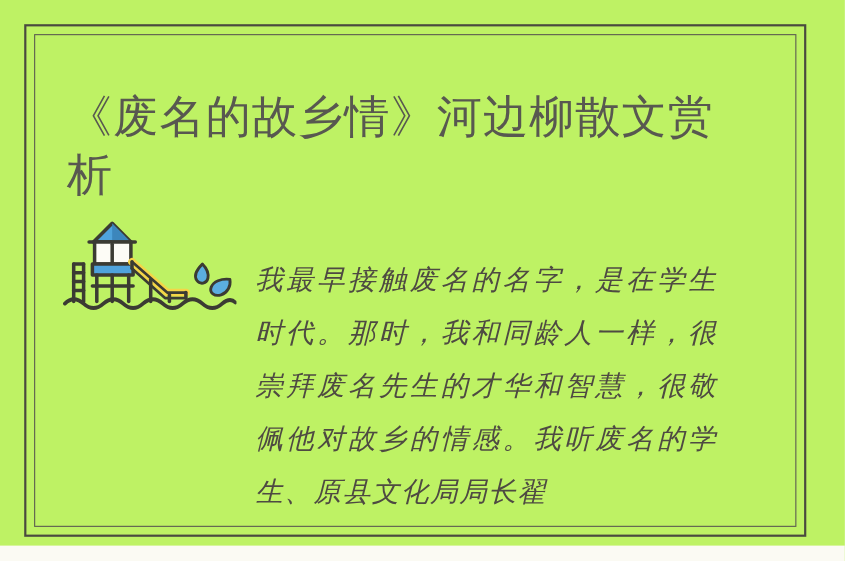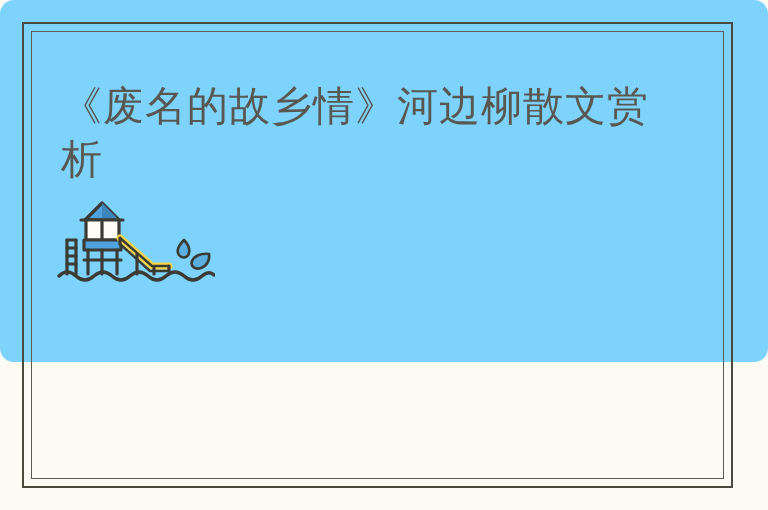--- a/index.html
+++ b/index.html
@@ -5,23 +5,22 @@
   html,body{margin:0;padding:0;}
   body{
     width:768px;height:510px;
     background:#FBFAF3;
     font-family:"Liberation Sans","DejaVu Sans",sans-serif;
     overflow:hidden;
     position:relative;
   }
   .page{
     position:absolute;
-    left:0;top:0;width:768px;height:362px;
-    background:#7dd3fc;
-    border-radius:14px;
+    left:0;top:0;width:768px;height:496px;
+    background:#bef264;
   }
   
   .frame-outer{
     position:absolute;
     left:22px;top:22px;
     width:711px;height:466px;
     border:2px solid #4A4A3F;
     box-sizing:border-box;
   }
   .frame-inner{
@@ -110,14 +109,15 @@
         <line x1="97" y1="72" x2="97" y2="78"></line>
 
         <path d="M127 44 C121 50 119 55 122 59 C125 63 131 62 132 57 C133 52 131 48 127 44 Z" fill="#5BAEE0" stroke="#3B3B33" stroke-width="2.6"></path>
         <path d="M152 58 C144 57 137 60 135 65 C133 70 138 74 144 72 C150 70 153 64 152 58 Z" fill="#5BAEE0" stroke="#3B3B33" stroke-width="2.6"></path>
 
         <path d="M2 80 Q10 72 19 80 Q28 88 37 80 Q46 72 55 80 Q64 88 73 80 Q82 72 91 80 Q100 88 109 80 Q118 72 127 80 Q136 88 145 80 Q152 74 157 79" stroke="#3B3B33" stroke-width="3.4" fill="none"></path>
       </g>
     </svg>
   </div>
 
+  <p class="body-text">我最早接触废名的名字，是在学生时代。那时，我和同龄人一样，很崇拜废名先生的才华和智慧，很敬佩他对故乡的情感。我听废名的学生、原县文化局局长翟</p>
 
 </div>
 
 </body></html>

